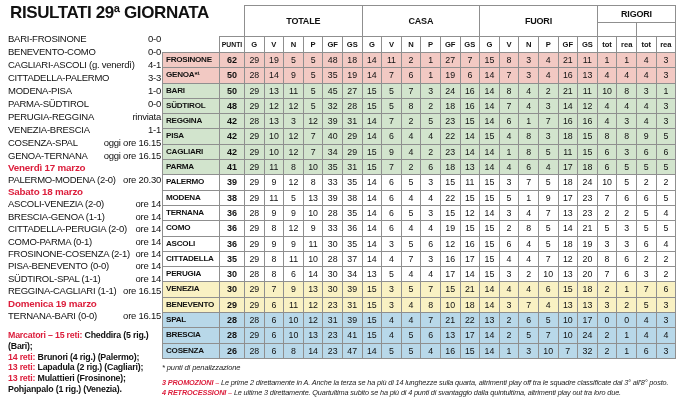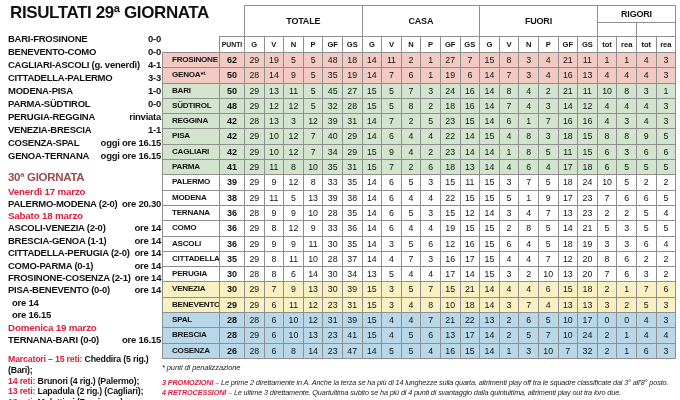--- a/index.html
+++ b/index.html
@@ -5,42 +5,42 @@
   html,body{margin:0;padding:0;}
   body{
     width:680px;height:400px;position:relative;background:#fff;overflow:hidden;
     font-family:"Liberation Sans", sans-serif;color:#111;
     -webkit-font-smoothing:antialiased;
   }
   
   .left-col{position:absolute;left:8px;top:3px;width:153px;}
   .results-title{font-size:17px;font-weight:800;letter-spacing:-0.4px;margin:0 0 9px 2px;white-space:nowrap;}
   .res-row,.fx-row{display:flex;justify-content:space-between;align-items:baseline;
-    font-size:9.5px;font-weight:700;letter-spacing:-0.25px;}
+    font-size:9.5px;font-weight:400;letter-spacing:-0.25px;}
   .res-row{line-height:13px;}
   .fx-row{line-height:12.4px;}
   .res-match,.fx-match{white-space:nowrap;}
   .res-score,.fx-time{white-space:nowrap;text-align:right;padding-left:4px;}
   .next-title{color:#9a4c4c;font-size:11.5px;font-weight:800;letter-spacing:-0.3px;margin:9px 0 3px 0;}
   .day-h{color:#dc1e3c;font-size:9.8px;font-weight:800;letter-spacing:-0.2px;line-height:12px;}
   .scorers{margin-top:8px;font-size:8.8px;font-weight:700;line-height:10.8px;letter-spacing:-0.2px;}
   .scorers .entry{display:block;}
   .mc-label,.mc-count{color:#dc1e3c;}
   
   .table-col{position:absolute;left:162px;top:5px;width:516px;}
   table{border-collapse:collapse;table-layout:fixed;width:514px;}
   th,td{border:1px solid #8f8f8f;padding:0;text-align:center;overflow:hidden;}
   th{background:#fff;}
   th.blank{border:none;background:transparent;}
   .band{font-size:9px;font-weight:800;height:16px;letter-spacing:-0.2px;}
   .subband{font-size:8.5px;font-weight:800;height:13px;letter-spacing:-0.2px;padding-left:41px;}
   .letters th{font-size:7.6px;font-weight:700;height:15px;}
   th.punti-h{font-size:6.8px;font-weight:800;}
   tbody td{font-size:8.8px;height:14.3px;line-height:14.3px;}
-  td.team{text-align:left;padding-left:9px;font-weight:700;font-size:8.1px;letter-spacing:-0.25px;white-space:nowrap;}
+  td.team{text-align:left;padding-left:3px;font-weight:700;font-size:8.1px;letter-spacing:-0.25px;white-space:nowrap;}
   td.pts{font-weight:800;font-size:9px;}
   .sep{border-left:1.5px solid #4a4a4a !important;}
   tr.zone-start td{border-top:1.5px solid #4a4a4a;}
   tr.zone-promo td{background:#f2c9c3;}
   tr.zone-playoff td{background:#d2e4cd;}
   tr.zone-mid td{background:#ffffff;}
   tr.zone-playout td{background:#f9f1c3;}
   tr.zone-releg td{background:#b8d8e9;}
   .footnote{font-size:7.5px;font-style:italic;letter-spacing:-0.1px;margin-top:4px;color:#222;}
   .notes{margin-top:6px;}
@@ -87,21 +87,20 @@
       </div>
       <div class="res-row">
         <span class="res-match">COSENZA-SPAL</span>
         <span class="res-score">oggi ore 16.15</span>
       </div>
       <div class="res-row">
         <span class="res-match">GENOA-TERNANA</span>
         <span class="res-score">oggi ore 16.15</span>
       </div>
     </div>
-  <h2 class="next-title">30ª GIORNATA</h2>
   <div>
       <div class="day-h">Venerdì 17 marzo</div>
       <div class="fx-row">
         <span class="fx-match">PALERMO-MODENA (2-0)</span>
         <span class="fx-time">ore 20.30</span>
       </div>
       <div class="day-h">Sabato 18 marzo</div>
       <div class="fx-row">
         <span class="fx-match">ASCOLI-VENEZIA (2-0)</span>
         <span class="fx-time">ore 14</span>
@@ -120,23 +119,25 @@
       </div>
       <div class="fx-row">
         <span class="fx-match">FROSINONE-COSENZA (2-1)</span>
         <span class="fx-time">ore 14</span>
       </div>
       <div class="fx-row">
         <span class="fx-match">PISA-BENEVENTO (0-0)</span>
         <span class="fx-time">ore 14</span>
       </div>
       <div class="fx-row">
+        <span class="fx-match">SÜDTIROL-SPAL (1-1)</span>
         <span class="fx-time">ore 14</span>
       </div>
       <div class="fx-row">
+        <span class="fx-match">REGGINA-CAGLIARI (1-1)</span>
         <span class="fx-time">ore 16.15</span>
       </div>
       <div class="day-h">Domenica 19 marzo</div>
       <div class="fx-row">
         <span class="fx-match">TERNANA-BARI (0-0)</span>
         <span class="fx-time">ore 16.15</span>
       </div>
     </div>
   <div class="scorers">
       <span class="entry"><span class="mc-label">Marcatori – </span><span class="mc-count">15 reti: </span><span>Cheddira (5 rig.) (Bari);</span></span>

